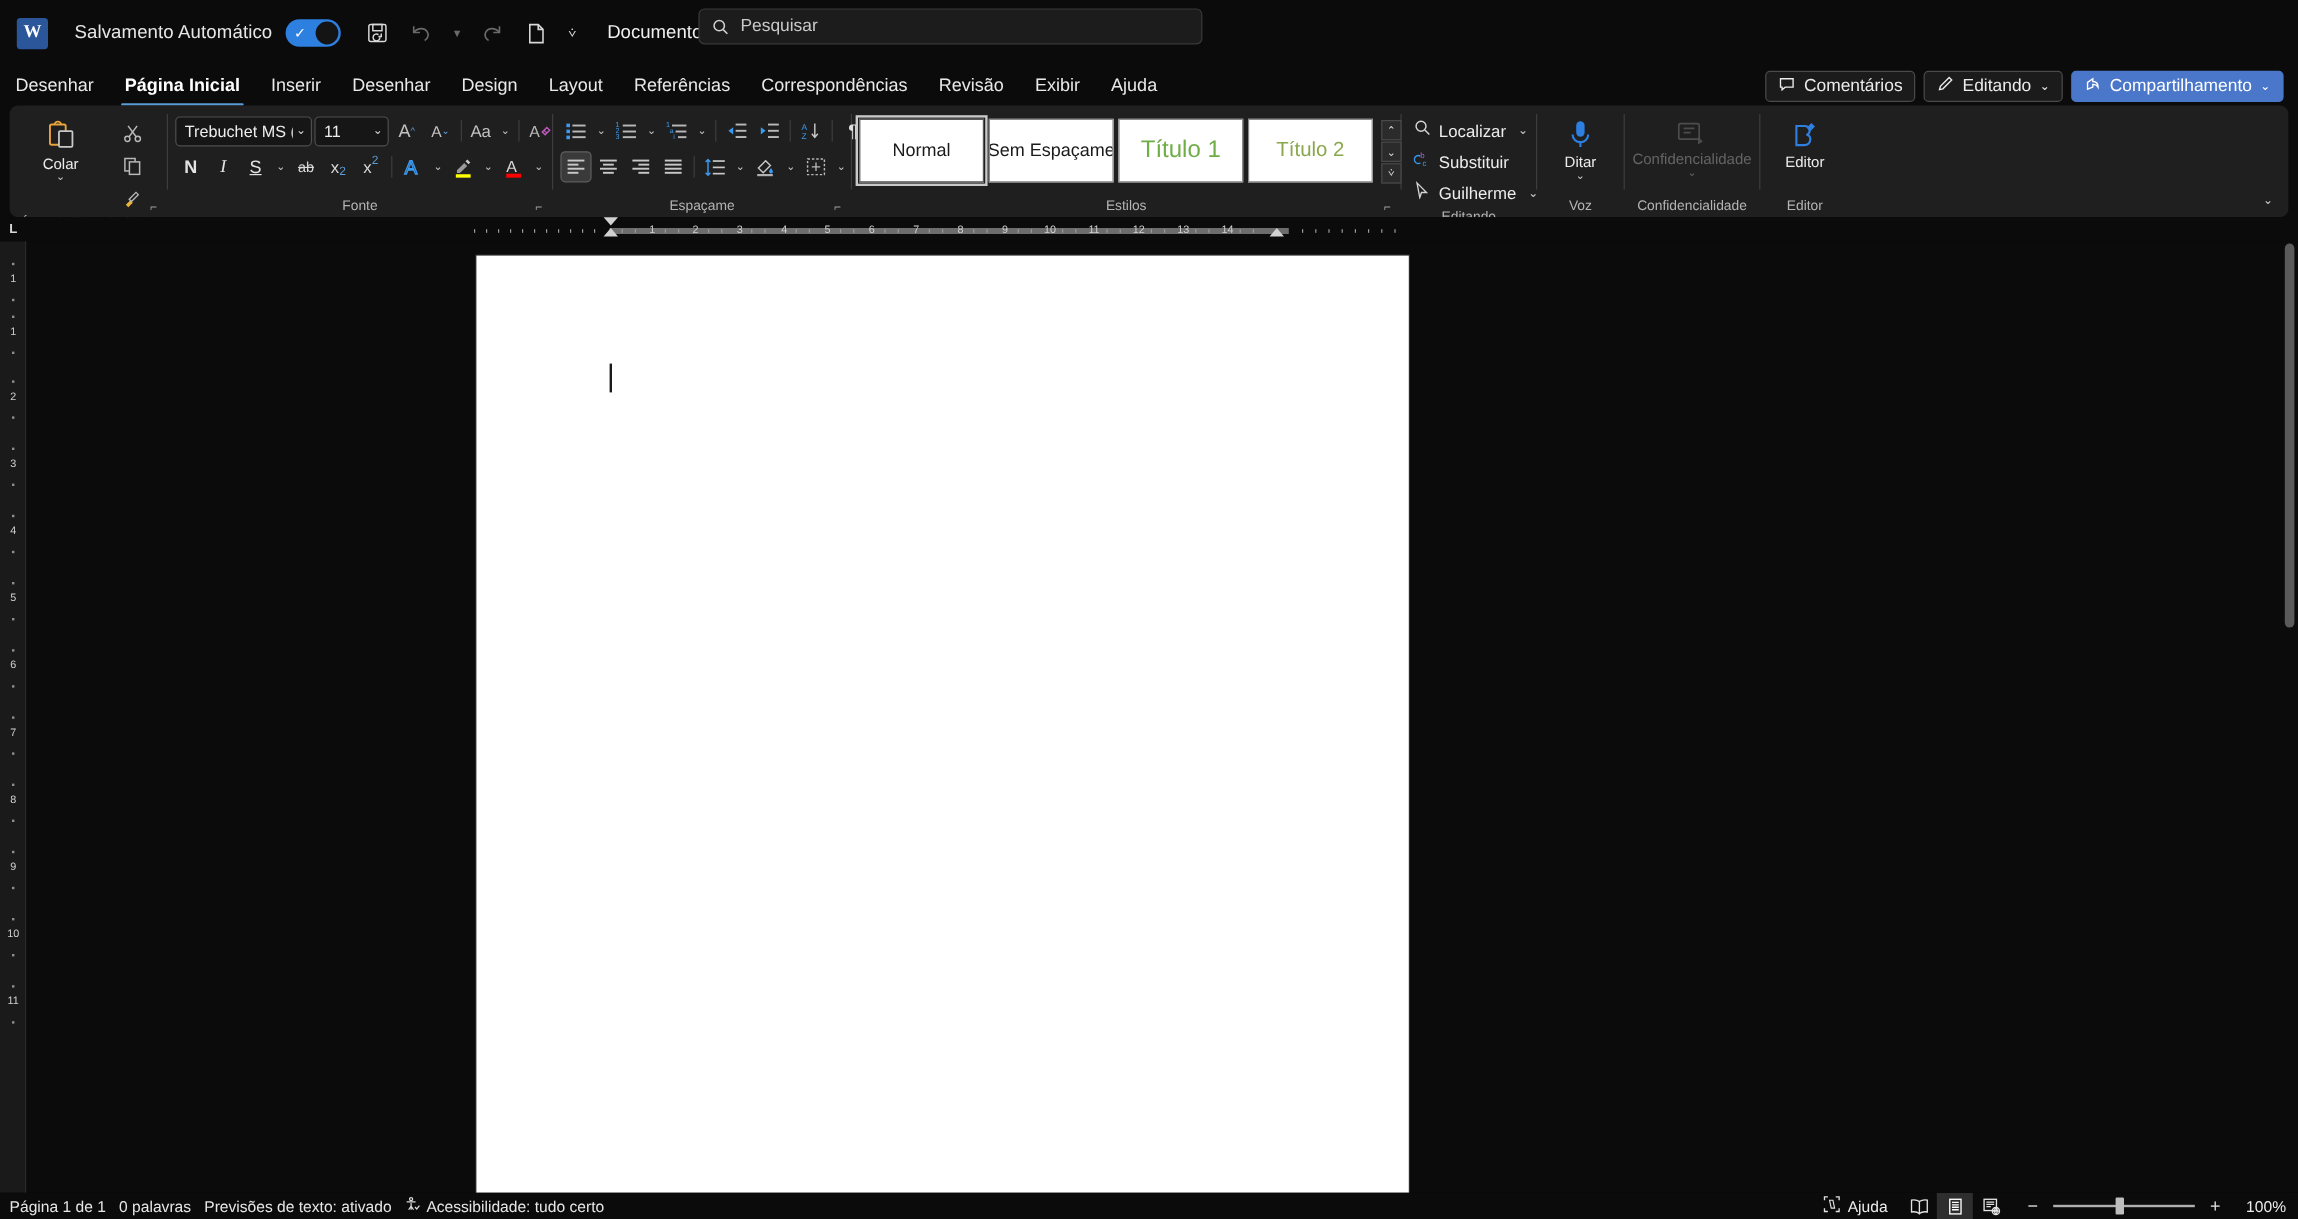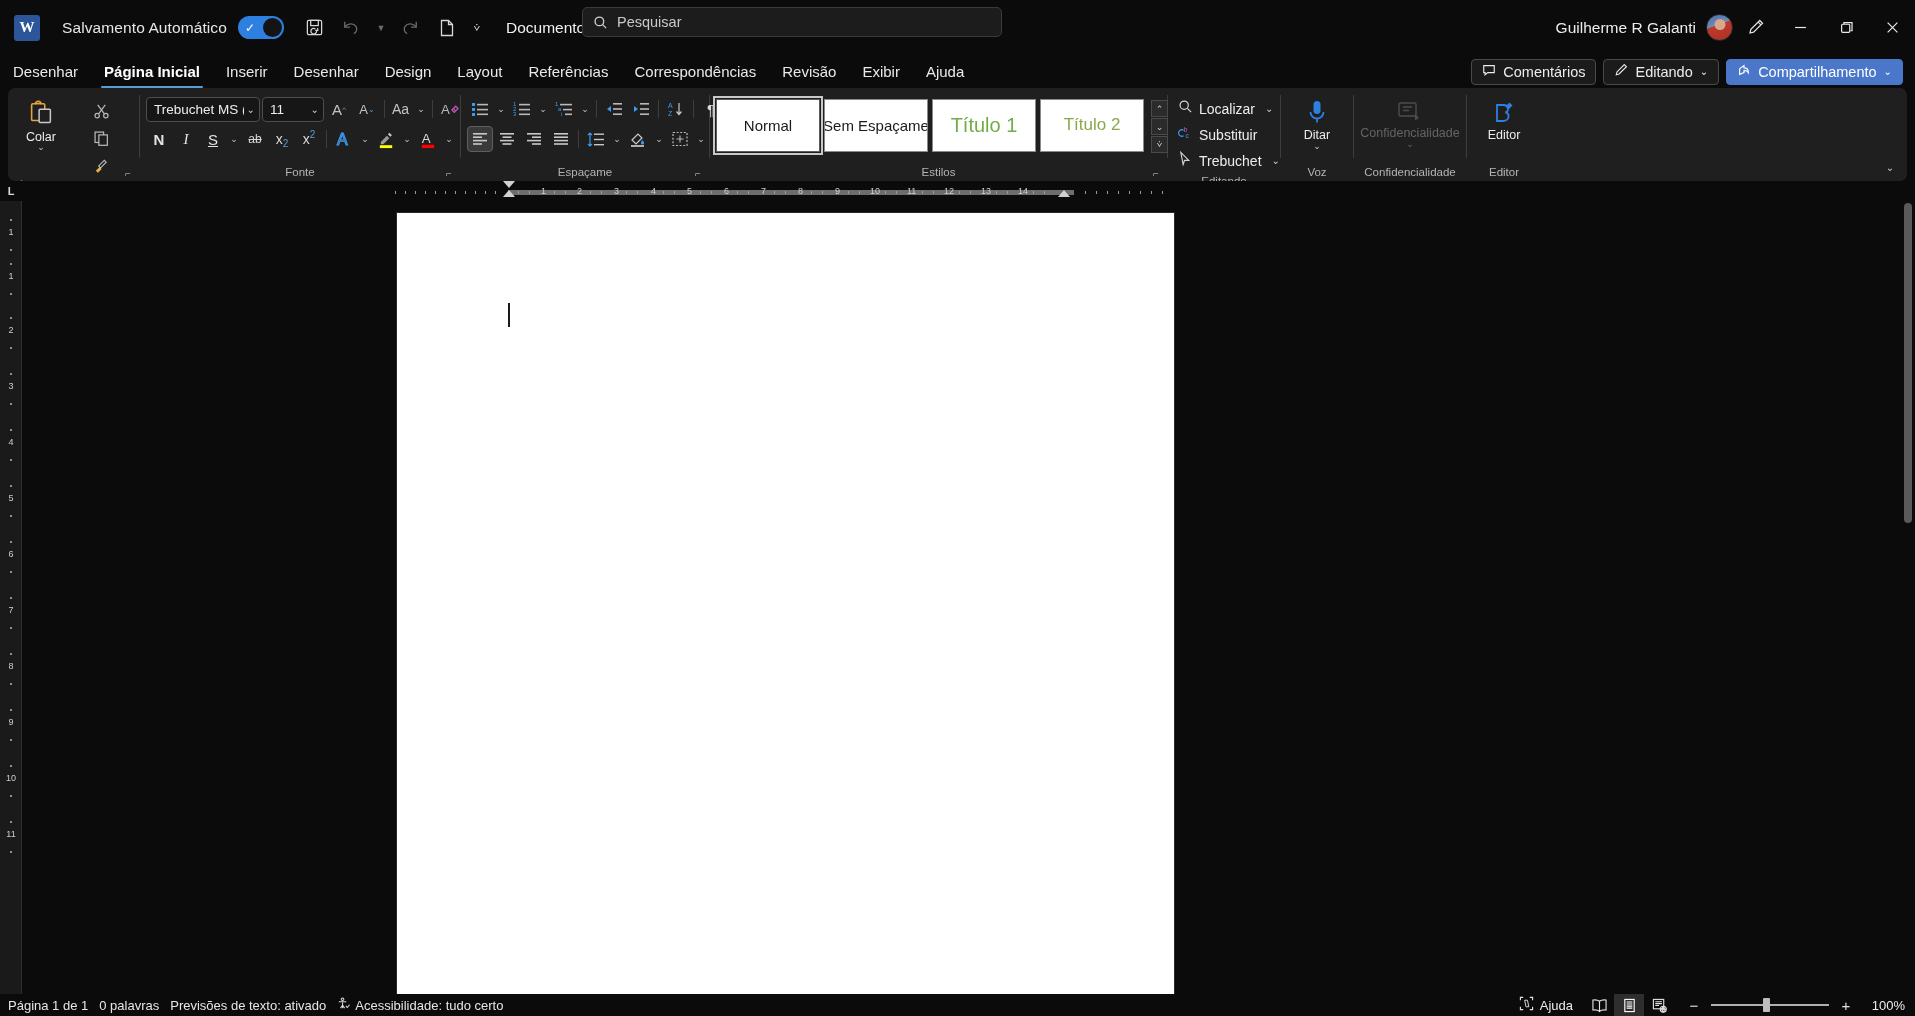--- a/index.html
+++ b/index.html
@@ -321,46 +321,20 @@
     <div class="searchbox">
       <span class="sicon">
         <svg width="15" height="15" viewBox="0 0 16 16" fill="none" stroke="currentColor" stroke-width="1.4">
           <circle cx="6.8" cy="6.8" r="4.6"></circle>
             <path d="M10.3 10.3L14 14"></path>
         </svg>
       </span>
       <span class="sph">Pesquisar</span>
     </div>
 
-    <div class="title-right">
-      <span class="username">Guilherme R Galanti</span>
-      <div class="avatar"></div>
-      <div class="ink-btn">
-        <svg width="19" height="19" viewBox="0 0 20 20" fill="none" stroke="currentColor" stroke-width="1.3">
-          <path d="M14.5 2.6l2.9 2.9-9.4 9.4-3.8.9.9-3.8z"></path>
-          <path d="M12.8 4.3l2.9 2.9"></path>
-        </svg>
-      </div>
-      <div class="wbtn">
-        <svg width="13" height="13" viewBox="0 0 12 12" stroke="currentColor" stroke-width="1.1">
-            <path d="M1 6h10"></path>
-          </svg>
-      </div>
-      <div class="wbtn">
-        <svg width="13" height="13" viewBox="0 0 12 12" fill="none" stroke="currentColor" stroke-width="1.1">
-          <rect x="1.5" y="3" width="7.5" height="7.5" rx="1"></rect>
-            <path d="M3.6 3V1.5h7.5V9h-1.6"></path>
-        </svg>
-      </div>
-      <div class="wbtn close">
-        <svg width="13" height="13" viewBox="0 0 12 12" stroke="currentColor" stroke-width="1.1">
-            <path d="M1.5 1.5l9 9M10.5 1.5l-9 9"></path>
-          </svg>
-      </div>
-    </div>
   </div>
 
   <div class="tabstrip">
     <div class="tab">Desenhar</div>
     <div class="tab active">Página Inicial</div>
     <div class="tab">Inserir</div>
     <div class="tab">Desenhar</div>
     <div class="tab">Design</div>
     <div class="tab">Layout</div>
     <div class="tab">Referências</div>
@@ -395,21 +369,21 @@
         </span>
         <span>Compartilhamento</span>
         <span class="chev">⌄</span>
       </div>
     </div>
   </div>
 
   <div class="ribbon">
 
     <div class="rgroup" style="width:131px">
-      <div class="gbody" style="gap:20px;padding-top:4px">
+      <div class="gbody" style="justify-content:center;gap:20px;padding-top:4px">
         <div class="clip-big">
           <svg width="30" height="30" viewBox="0 0 32 32" fill="none">
             <rect x="6" y="5" width="14" height="18" rx="1.5" stroke="#e8a33d" stroke-width="1.7" fill="#1f1f1f"></rect>
             <path d="M10 5.5a3 3 0 0 1 6 0" stroke="#e8a33d" stroke-width="1.7" fill="none"></path>
             <rect x="14" y="11" width="12" height="14" rx="1" fill="#1f1f1f" stroke="#c9c9c9" stroke-width="1.6"></rect>
           </svg>
           <span class="lbl">Colar</span>
           <span class="cv">⌄</span>
         </div>
         <div class="clip-col">
@@ -692,21 +666,21 @@
             </svg>
           </span>
           <span class="el">Substituir</span>
         </div>
         <div class="editrow">
           <span>
             <svg width="15" height="15" viewBox="0 0 16 16" fill="none" stroke="#d4d4d4" stroke-width="1.2">
               <path d="M3 1.5l8.5 8.5H7l-1.5 4.5z"></path>
             </svg>
           </span>
-          <span class="el">Trebuchet</span>
+          <span class="el">Guilherme</span>
           <span class="chv">⌄</span>
         </div>
       </div>
       <div class="glabel">Editando</div>
     </div>
 
     <div class="gsep"></div>
 
     <div class="rgroup" style="width:72px">
       <div class="gbody" style="justify-content:center;padding-top:4px">

